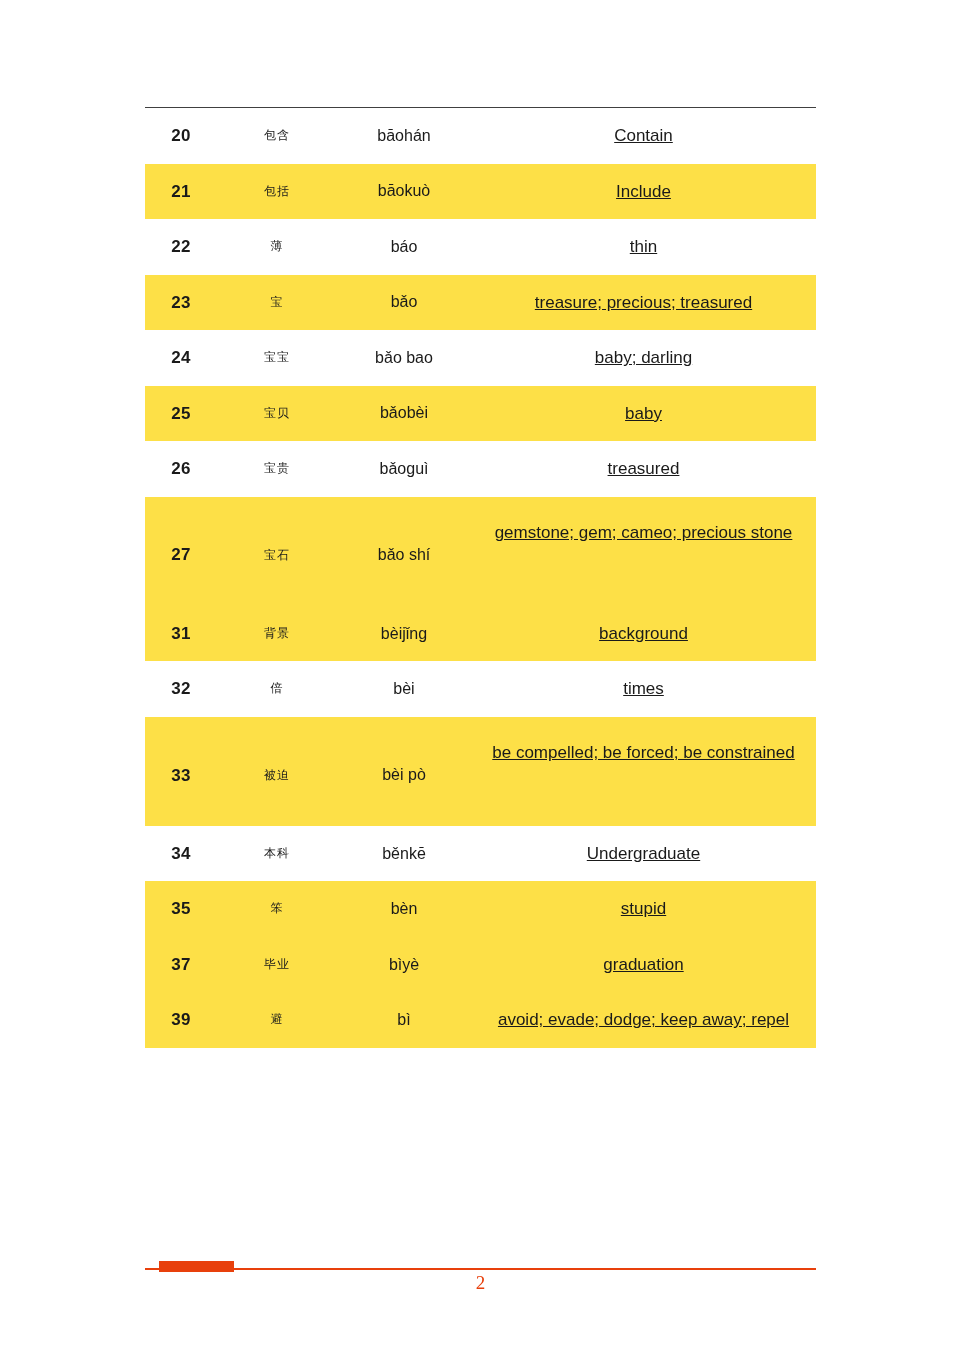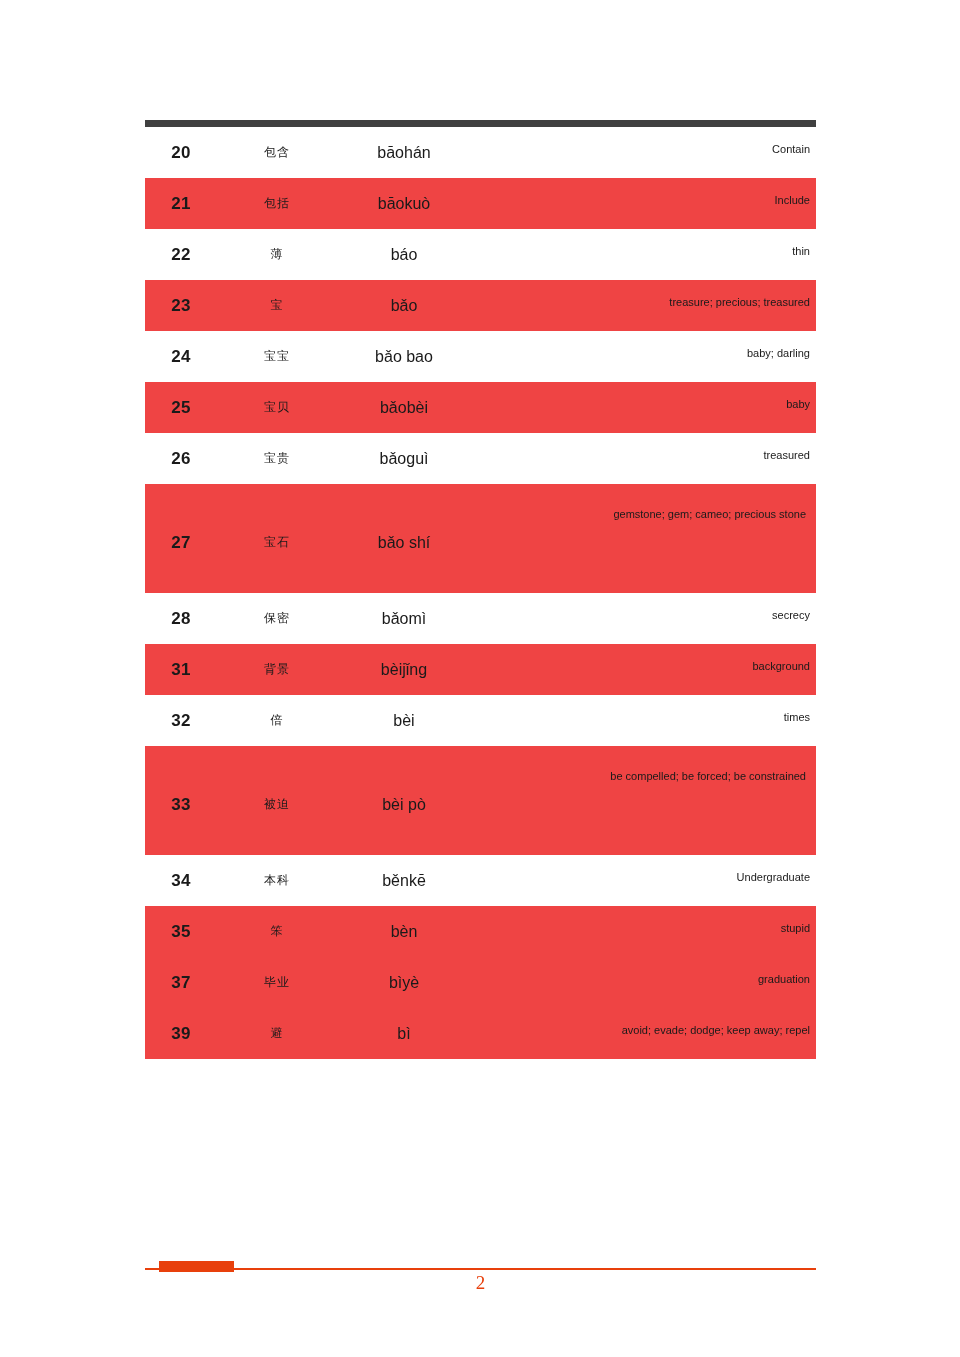--- a/index.html
+++ b/index.html
@@ -20,35 +20,35 @@
     left: 0;
     top: 0;
     width: 960px;
     height: 1357px;
   }
 
   
   .vocab-table {
     position: absolute;
     left: 145px;
-    top: 120px;
+    top: 107px;
     width: 671px;
     border-collapse: collapse;
     table-layout: fixed;
-    border-top: 7px solid #404040;
+    border-top: 1px solid #404040;
   }
 
   .vocab-table td {
     padding: 0;
     vertical-align: middle;
     color: #1a1a1a;
   }
 
   .row-shaded td {
-    background: #ef4444;
+    background: #fde047;
   }
   .row-plain td {
     background: #ffffff;
   }
 
   
   .col-index   { width: 72px; }
   .col-hanzi   { width: 120px; }
   .col-pinyin  { width: 134px; }
   .col-english { width: 345px; }
@@ -69,24 +69,25 @@
     letter-spacing: 0.2px;
   }
   .cell-hanzi {
     font-size: 12px;
     letter-spacing: 1px;
   }
   .cell-pinyin {
     font-size: 16px;
   }
   .cell-english {
-    font-size: 11px;
-    text-align: right;
+    font-size: 17px;
+    text-align: center;
     display: block;
     padding: 14px 6px;
+    text-decoration: underline;
   }
 
   .row-tall .cell {
     min-height: 101px;
     margin-top: 8px;
   }
   .row-tall .cell-english {
     padding: 14px 10px;
   }
 
@@ -243,34 +244,20 @@
           <td>
             <div class="cell cell-hanzi">宝石</div>
           </td>
           <td>
             <div class="cell cell-pinyin">bǎo shí</div>
           </td>
           <td>
             <div class="cell cell-english">gemstone; gem; cameo; precious stone</div>
           </td>
         </tr>
-        <tr class="table-row row-plain">
-          <td>
-            <div class="cell cell-index">28</div>
-          </td>
-          <td>
-            <div class="cell cell-hanzi">保密</div>
-          </td>
-          <td>
-            <div class="cell cell-pinyin">bǎomì</div>
-          </td>
-          <td>
-            <div class="cell cell-english">secrecy</div>
-          </td>
-        </tr>
         <tr class="table-row row-shaded">
           <td>
             <div class="cell cell-index">31</div>
           </td>
           <td>
             <div class="cell cell-hanzi">背景</div>
           </td>
           <td>
             <div class="cell cell-pinyin">bèijǐng</div>
           </td>

